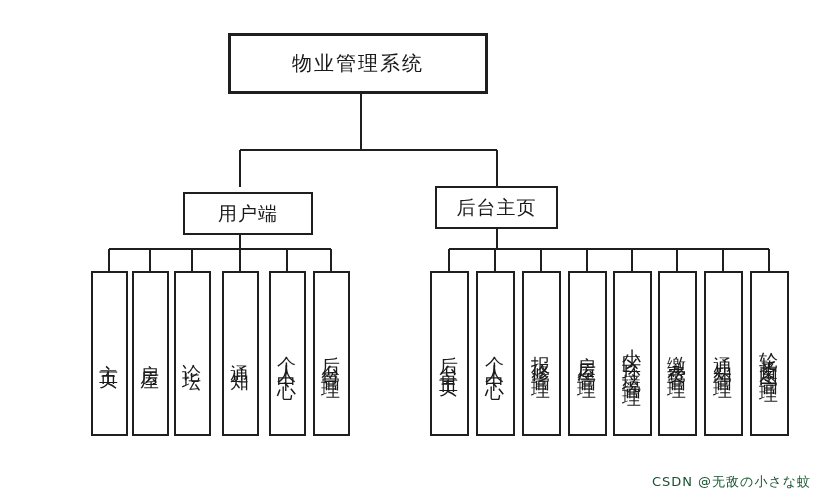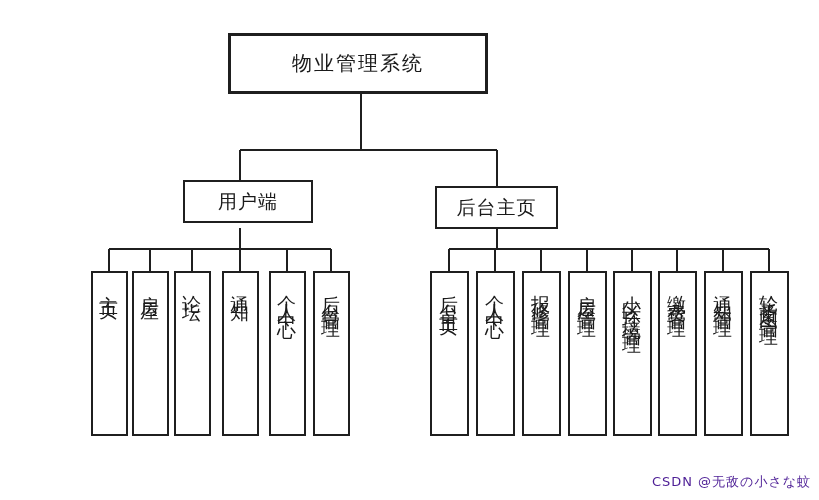--- a/index.html
+++ b/index.html
@@ -7,20 +7,21 @@
     padding: 0;
     background: #ffffff;
     font-family: "DejaVu Sans", "Liberation Sans", sans-serif;
   }
   #canvas {
     position: relative;
     width: 819px;
     height: 500px;
     background: #ffffff;
     overflow: hidden;
+    text-align: center;
   }
   #connectors {
     position: absolute;
     left: 0;
     top: 0;
     width: 819px;
     height: 500px;
   }
   .node {
     position: absolute;
@@ -36,21 +37,21 @@
     left: 228px; top: 33px; width: 260px; height: 61px;
     border-width: 3px;
     font-size: 20px;
     letter-spacing: 2px;
   }
   .node-branch {
     height: 43px;
     font-size: 19px;
     letter-spacing: 1px;
   }
-  #branch-user  { left: 183px; top: 180px; width: 130px; }
+  #branch-user  { left: 183px; top: 192px; width: 130px; }
   #branch-admin { left: 435px; top: 186px; width: 123px; }
   .child-node {
     position: absolute;
     box-sizing: border-box;
     top: 271px;
     height: 165px;
     border: 2px solid #1f1f1f;
     background: #ffffff;
     display: flex;
     justify-content: center;
@@ -149,14 +150,14 @@
         <span>缴费管理</span>
       </div>
       <div class="child-node" style="left: 703.5px; width: 39px;">
         <span>通知管理</span>
       </div>
       <div class="child-node" style="left: 749.5px; width: 39px;">
         <span>轮番图管理</span>
       </div>
     </div>
 
-  <div id="watermark" style="color: #4c1d95;">CSDN @无敌の小さな蚊</div>
+  <div id="watermark" style="color: #14532d;">CSDN @无敌の小さな蚊</div>
 </div>
 
 </body></html>

